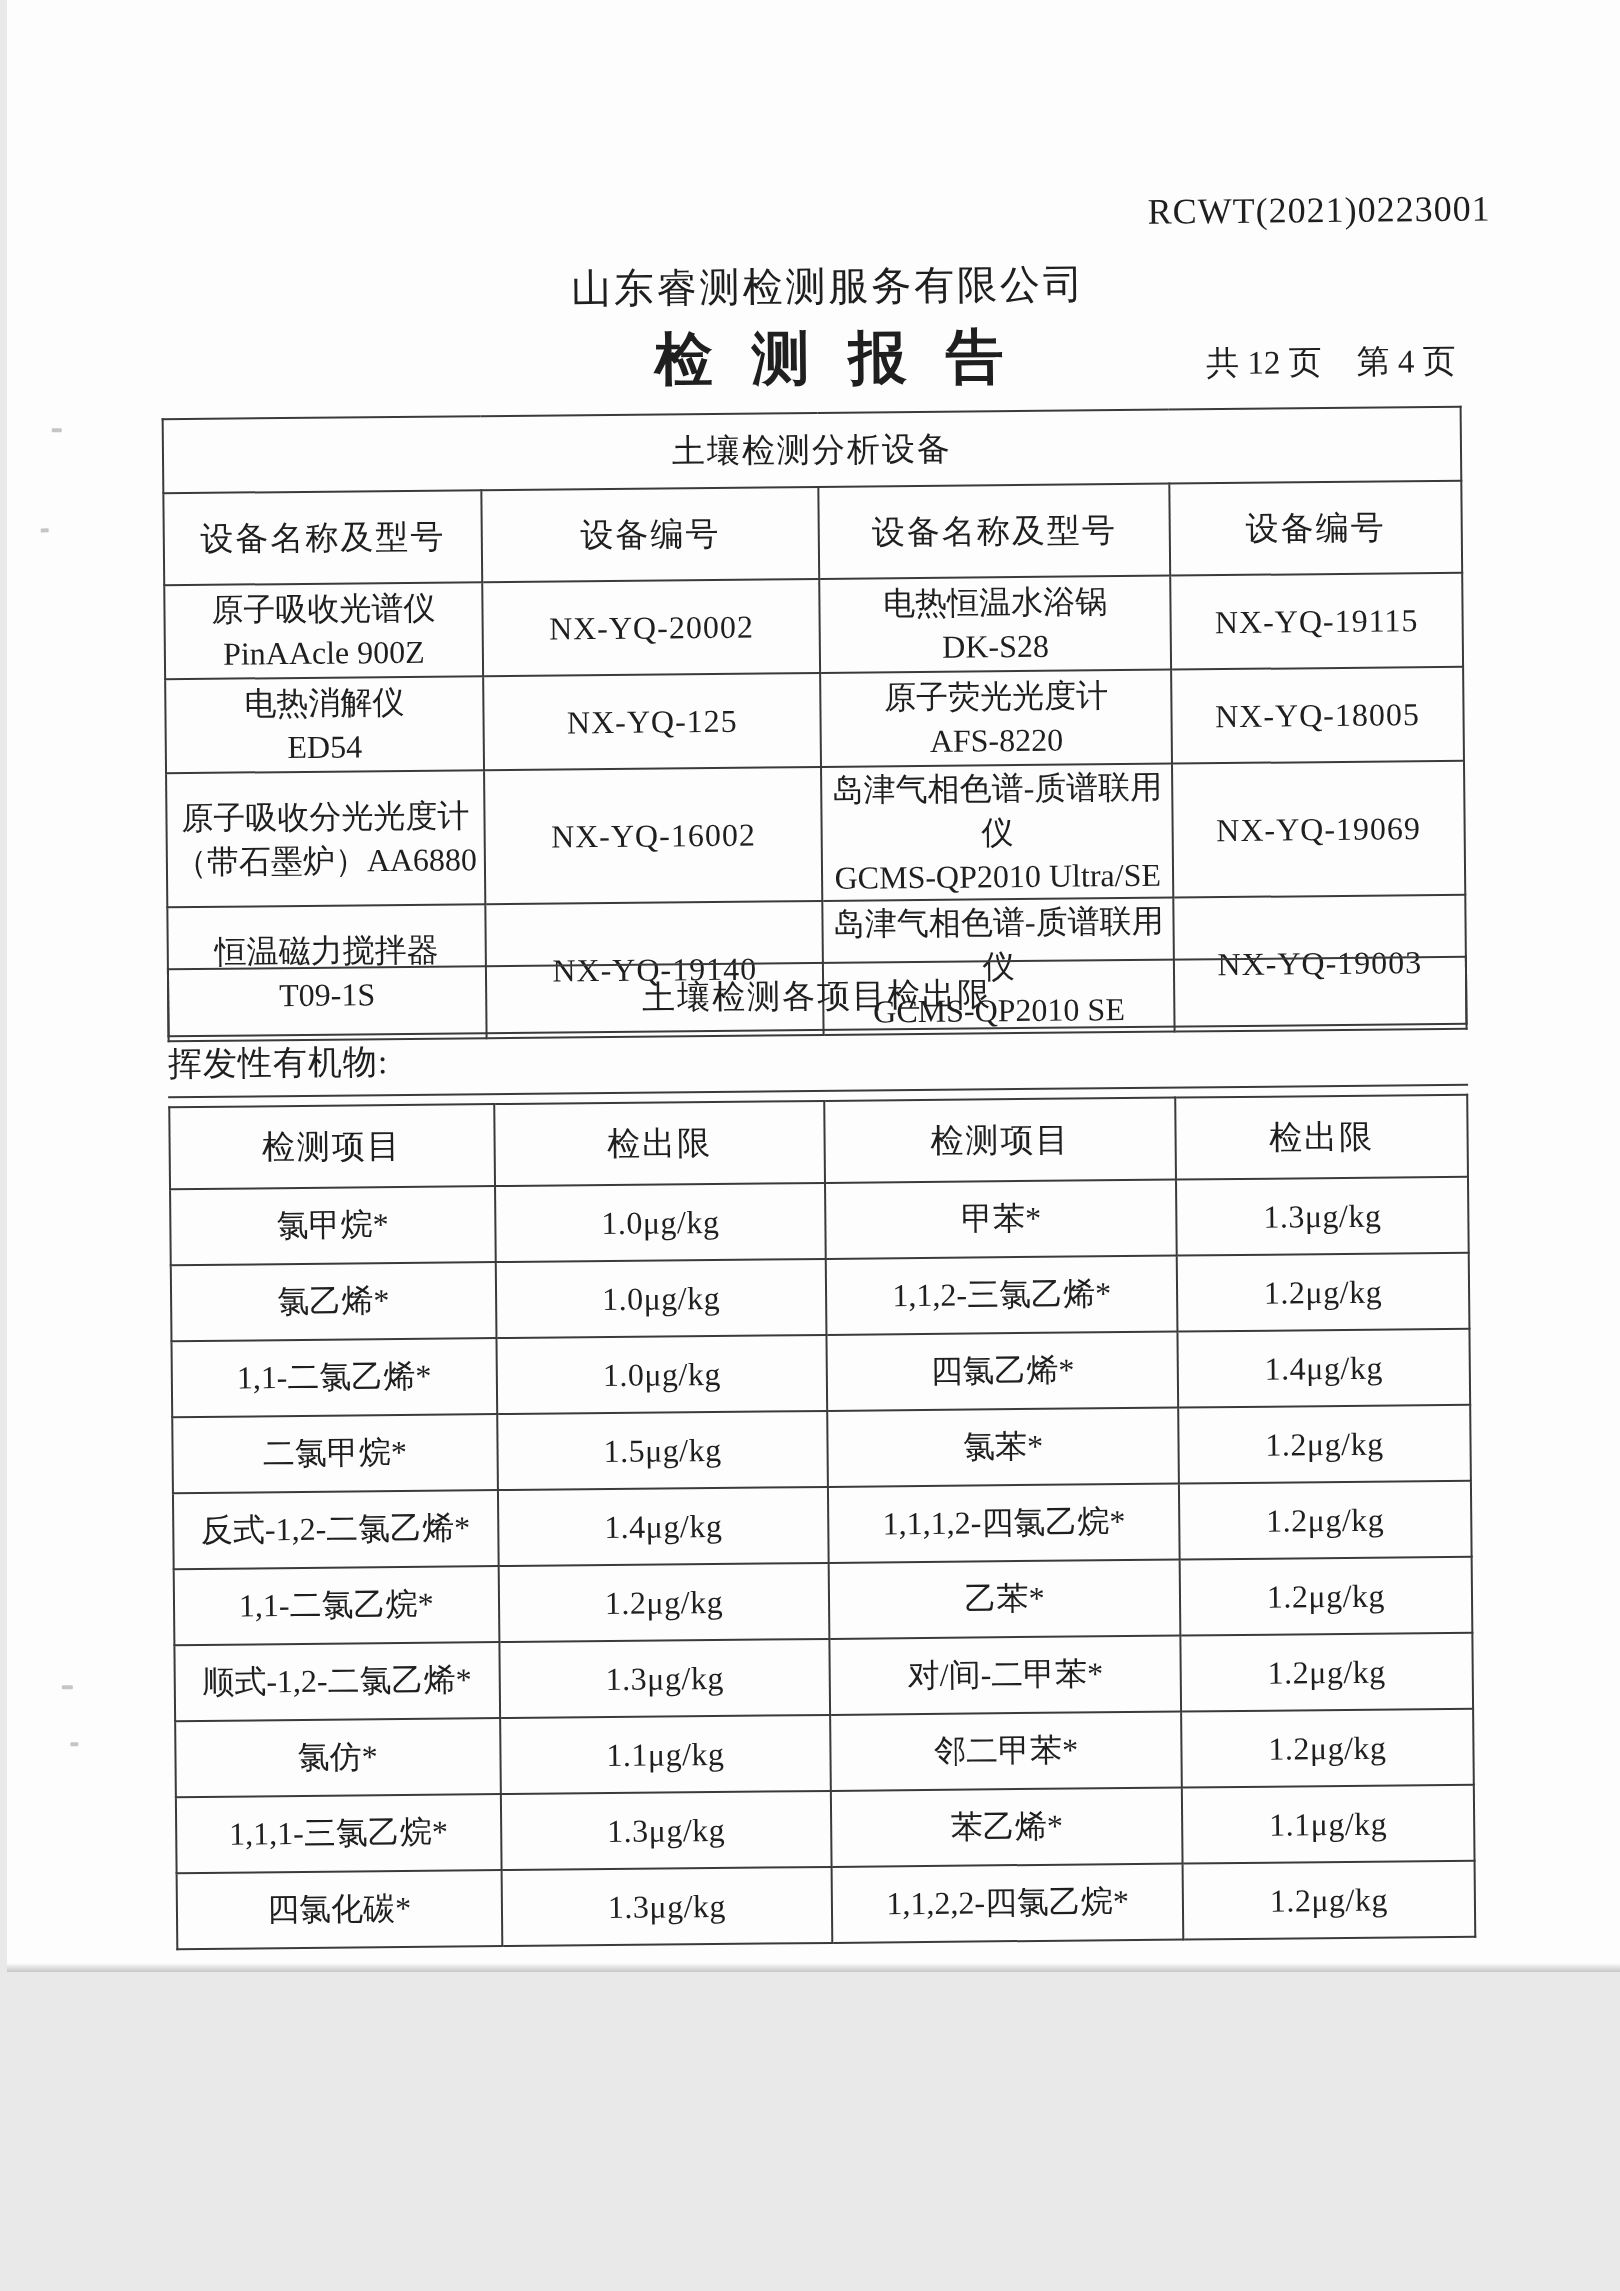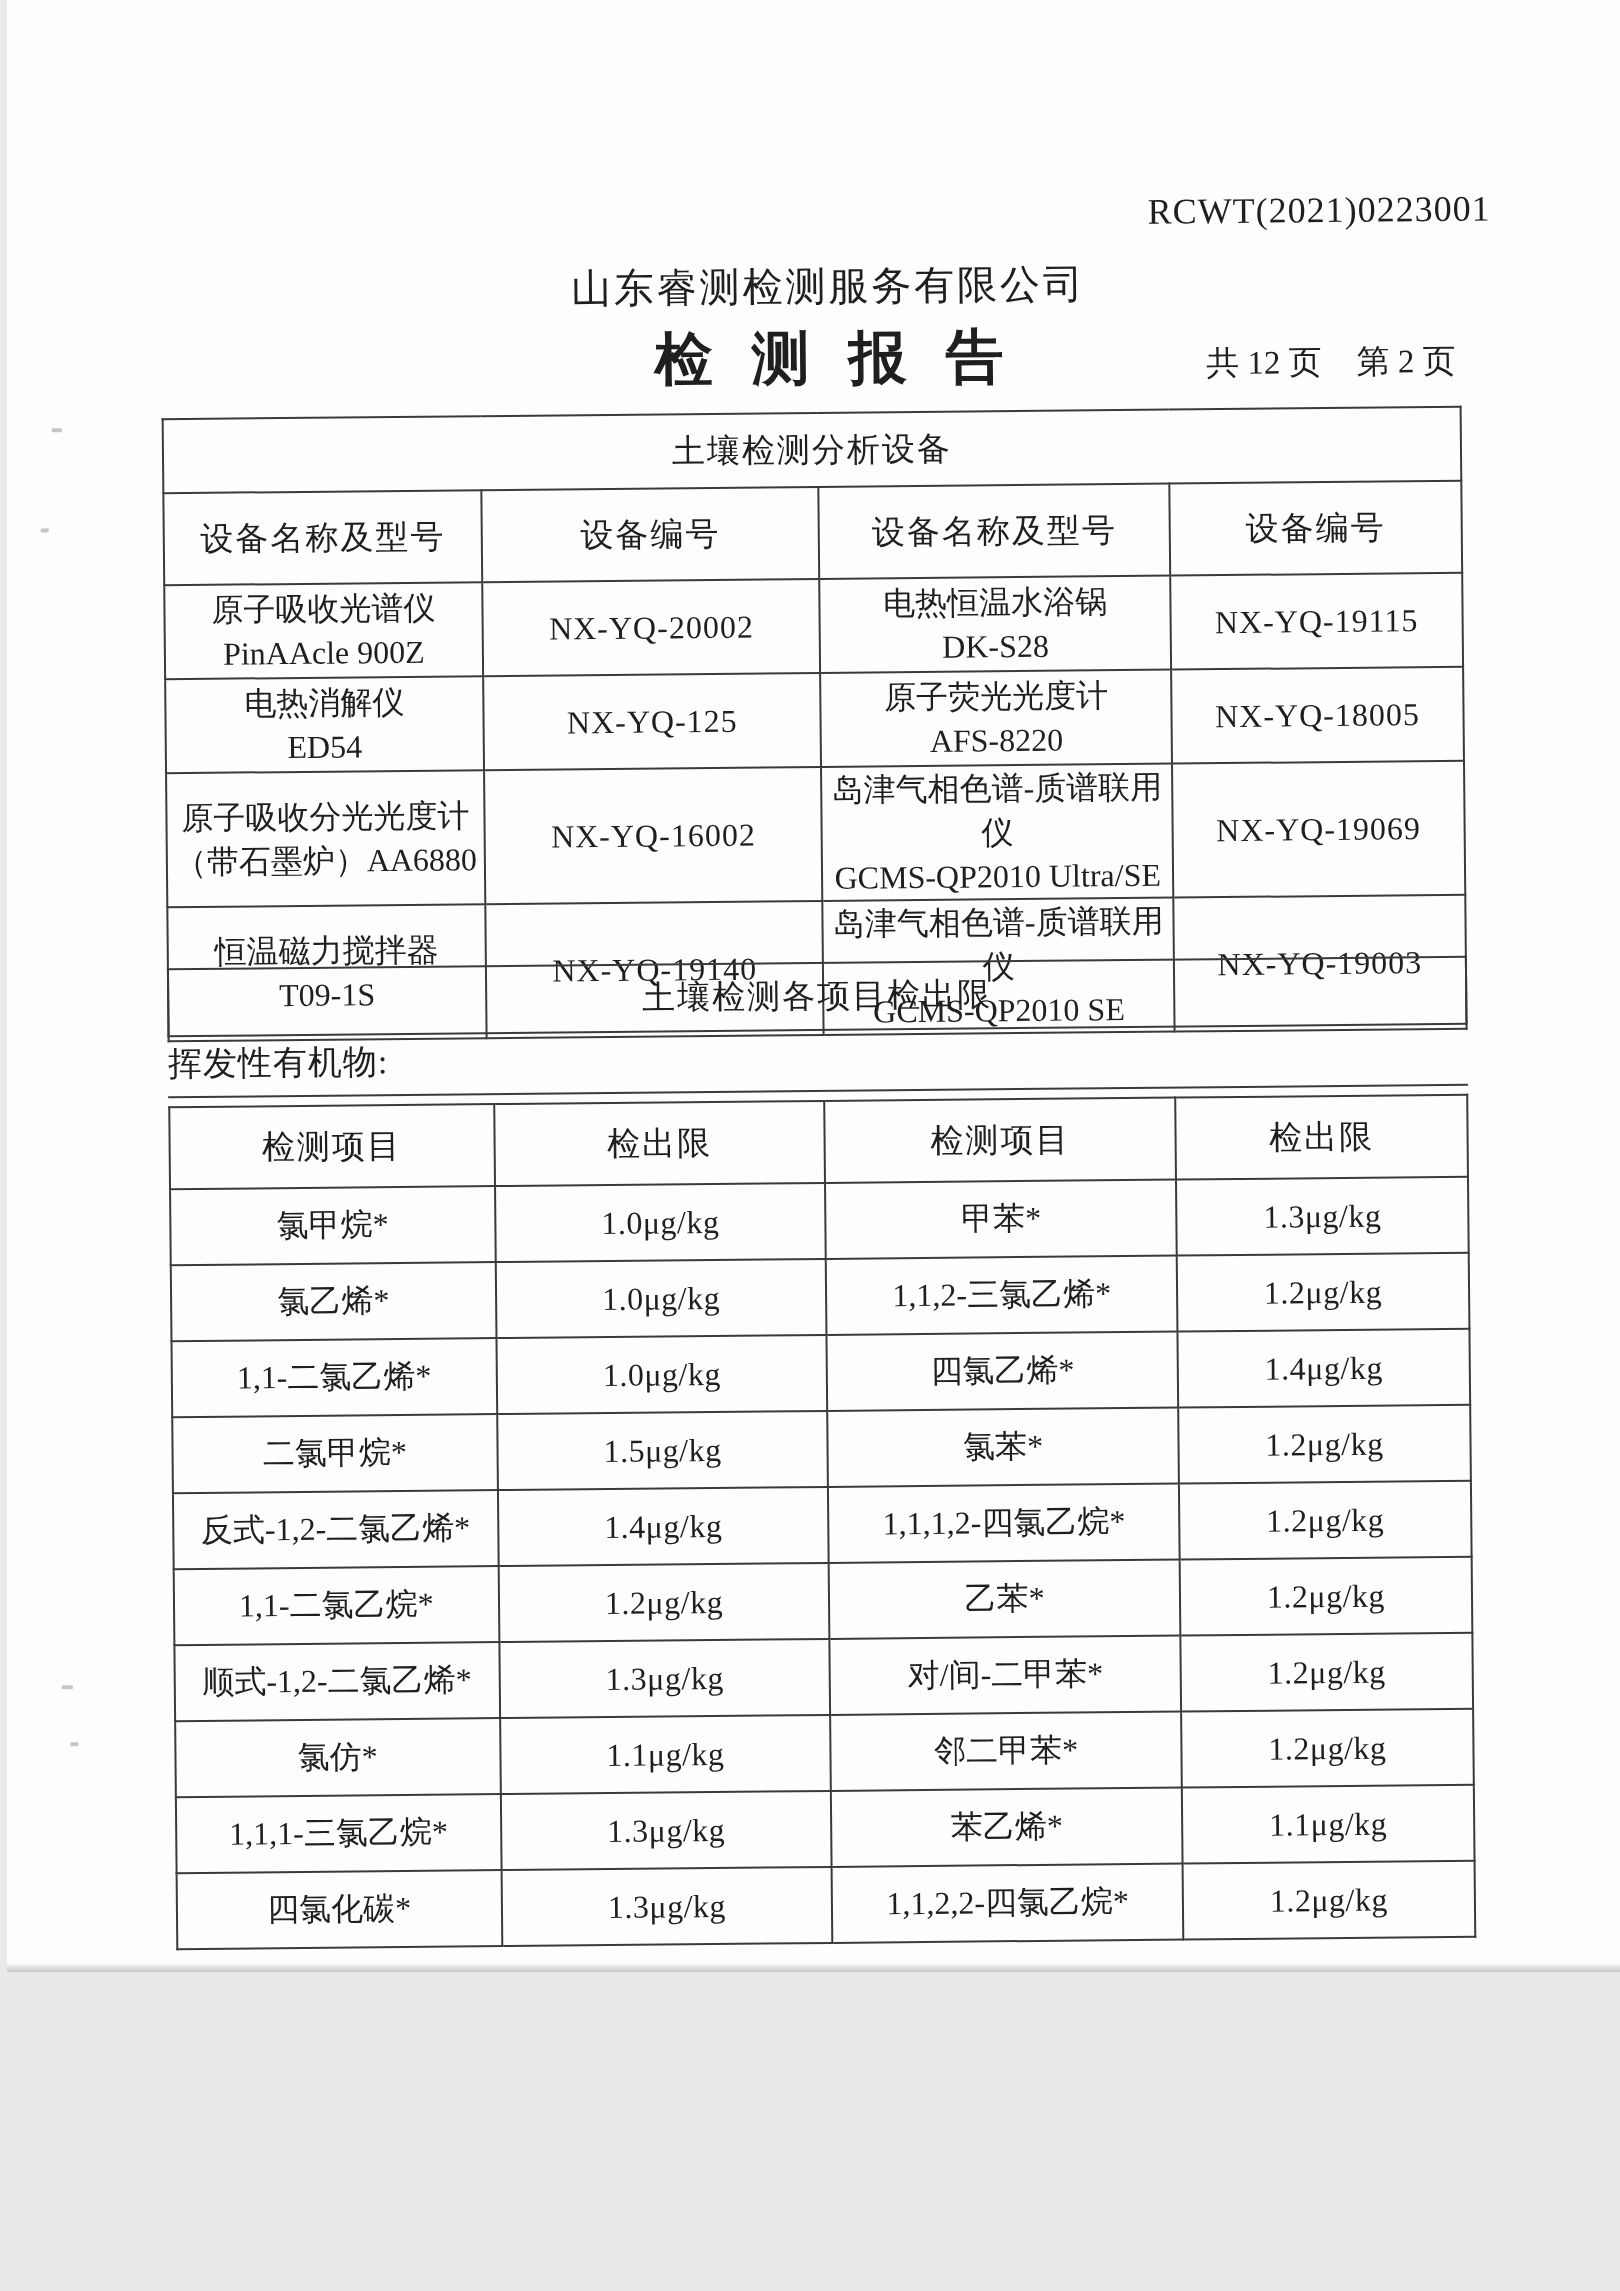--- a/index.html
+++ b/index.html
@@ -75,21 +75,21 @@
 </style>
 </head>
 <body>
 
 <div class="sheet">
   <div class="content">
 
     <div class="report-no">RCWT(2021)0223001</div>
     <div class="company">山东睿测检测服务有限公司</div>
     <div class="doc-title">检测报告</div>
-    <div class="page-info"><span>共 12 页</span><span class="gap"></span><span>第 2 页</span></div>
+    <div class="page-info"><span>共 12 页</span><span class="gap"></span><span>第 4 页</span></div>
 
     <table class="t1">
       <colgroup>
           <col style="width:24.5%">
           <col style="width:26%">
           <col style="width:27%">
           <col style="width:22.5%">
         </colgroup>
       <tbody>
           <tr class="r-title">

